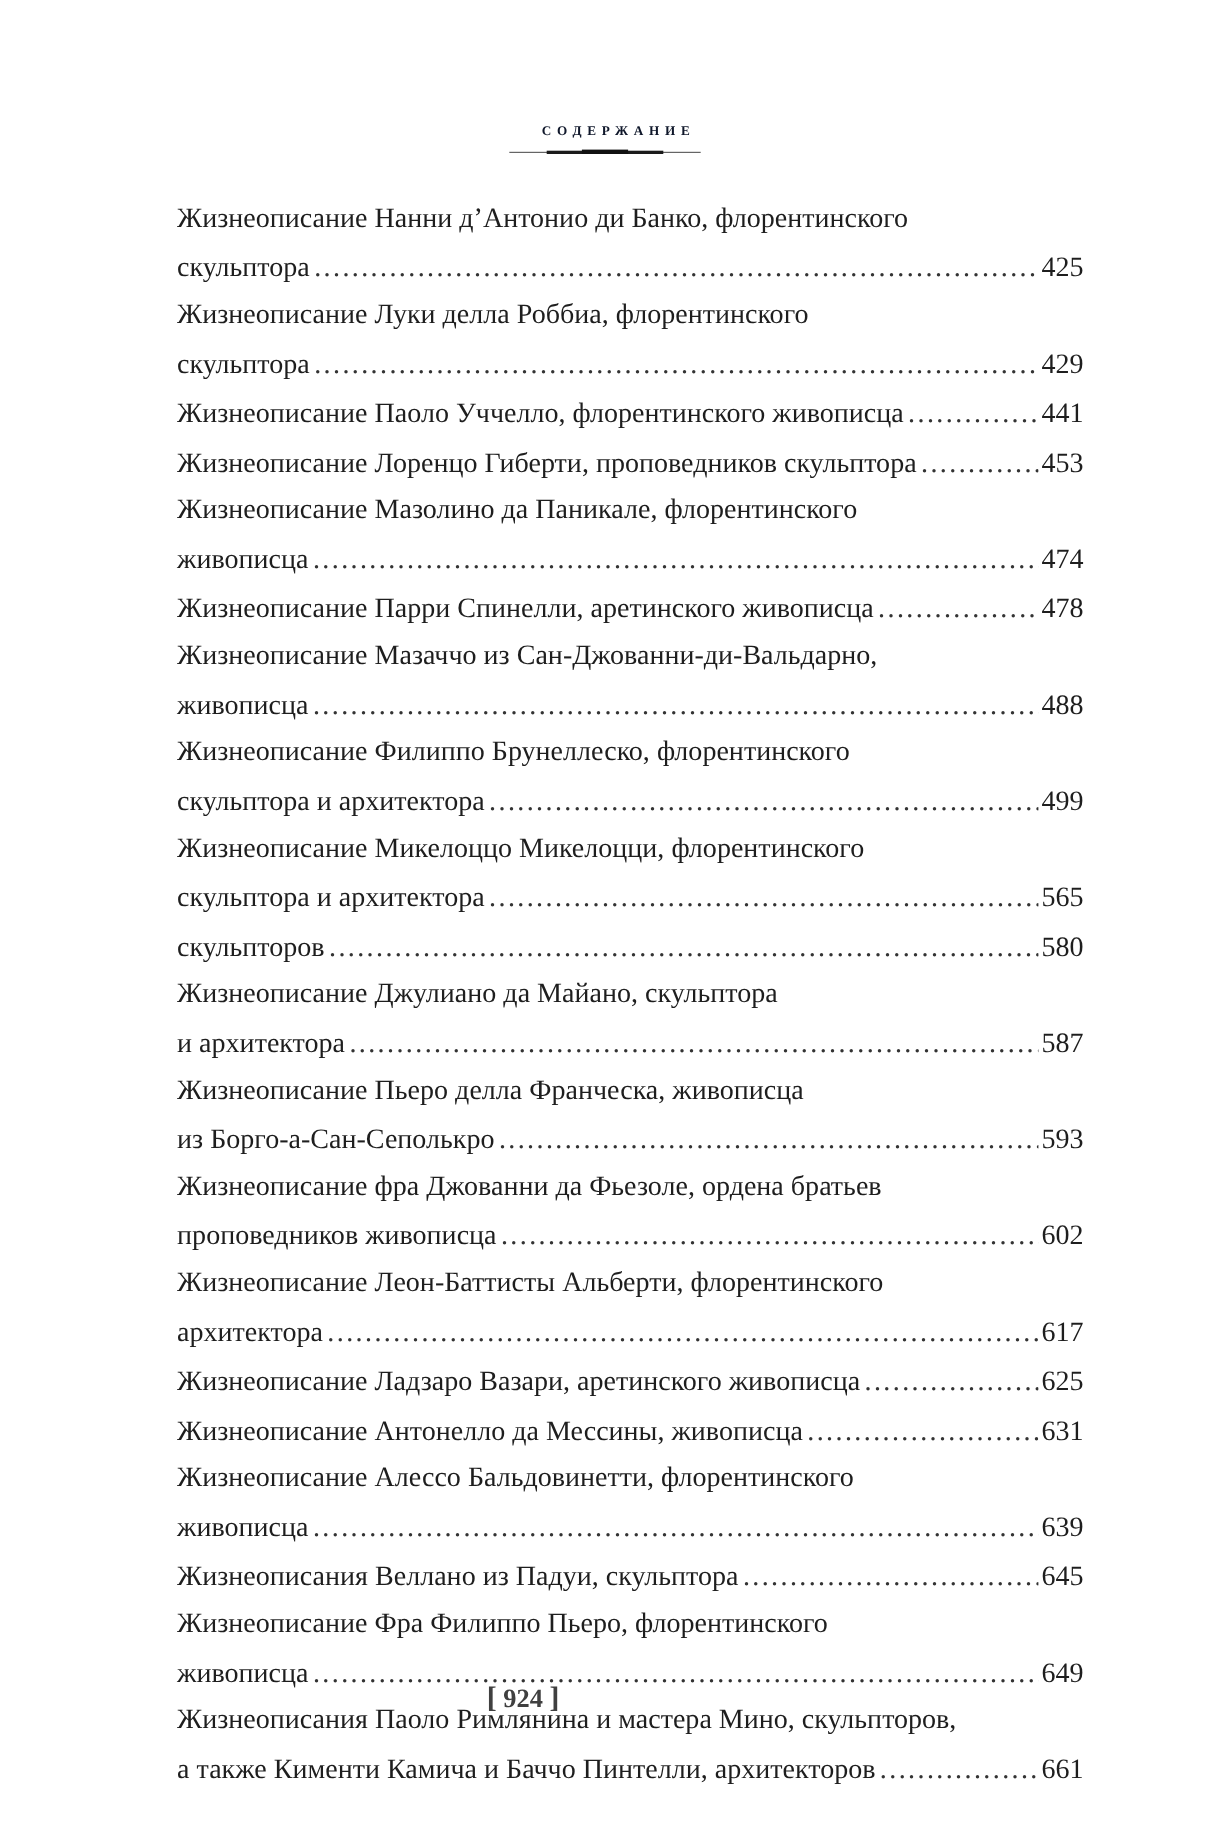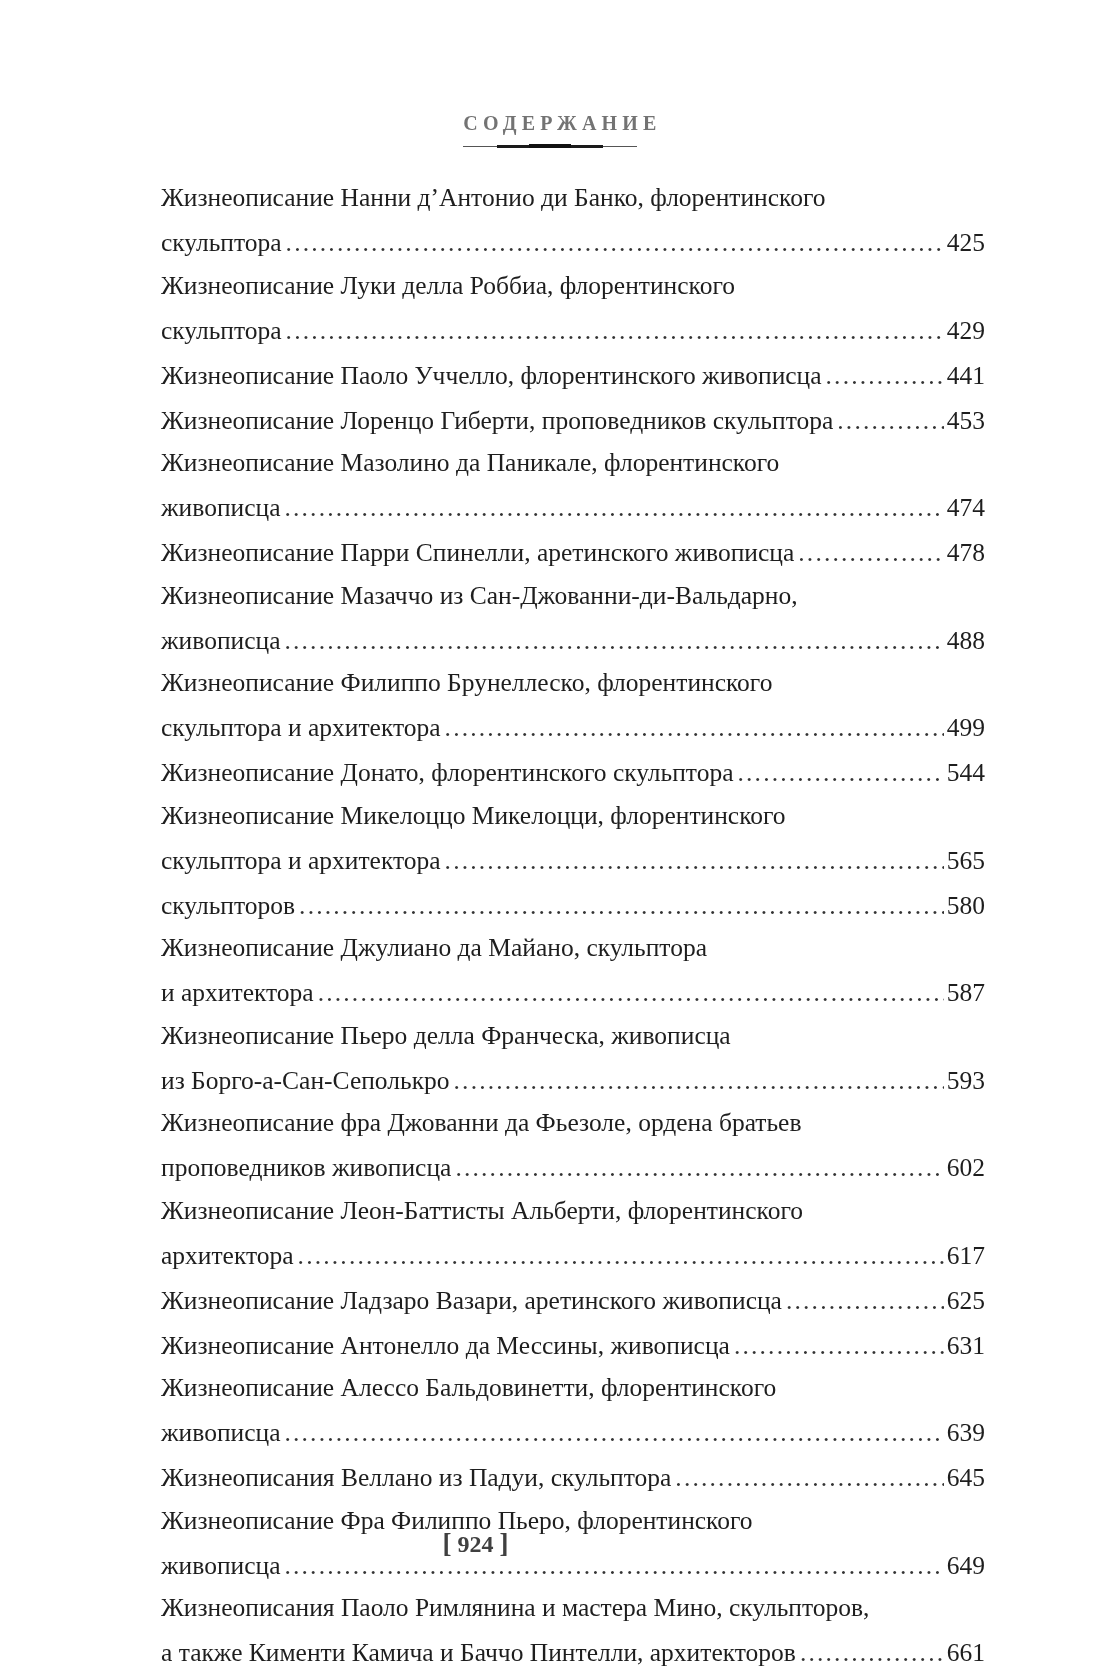--- a/index.html
+++ b/index.html
@@ -18,23 +18,23 @@
     .page-header {
       position: absolute;
       top: 112px;
       left: 0;
       width: 1100px;
       text-align: center;
     }
     .page-header .title {
       font-family: "Liberation Serif", "DejaVu Serif", serif;
       font-weight: bold;
-      font-size: 20px;
+      font-size: 12px;
       letter-spacing: 5.2px;
-      color: #737373;
+      color: #0f172a;
       padding-left: 5px;
       margin-left: 20px;
     }
     .rule {
       position: relative;
       margin: 10px auto 0 auto;
       width: 174px;
       height: 3px;
     }
     .rule .thin {
@@ -182,27 +182,20 @@
     </div>
     <div class="entry">
       <span class="line">Жизнеописание Филиппо Брунеллеско, флорентинского</span>
       <div class="last">
         <span class="txt">скульптора и архитектора</span>
         <span class="leader"></span>
         <span class="pg">499</span>
       </div>
     </div>
     <div class="entry">
-      <div class="last">
-        <span class="txt">Жизнеописание Донато, флорентинского скульптора</span>
-        <span class="leader"></span>
-        <span class="pg">544</span>
-      </div>
-    </div>
-    <div class="entry">
       <span class="line">Жизнеописание Микелоццо Микелоцци, флорентинского</span>
       <div class="last">
         <span class="txt">скульптора и архитектора</span>
         <span class="leader"></span>
         <span class="pg">565</span>
       </div>
     </div>
     <div class="entry">
       <div class="last">
         <span class="txt">скульпторов</span>

